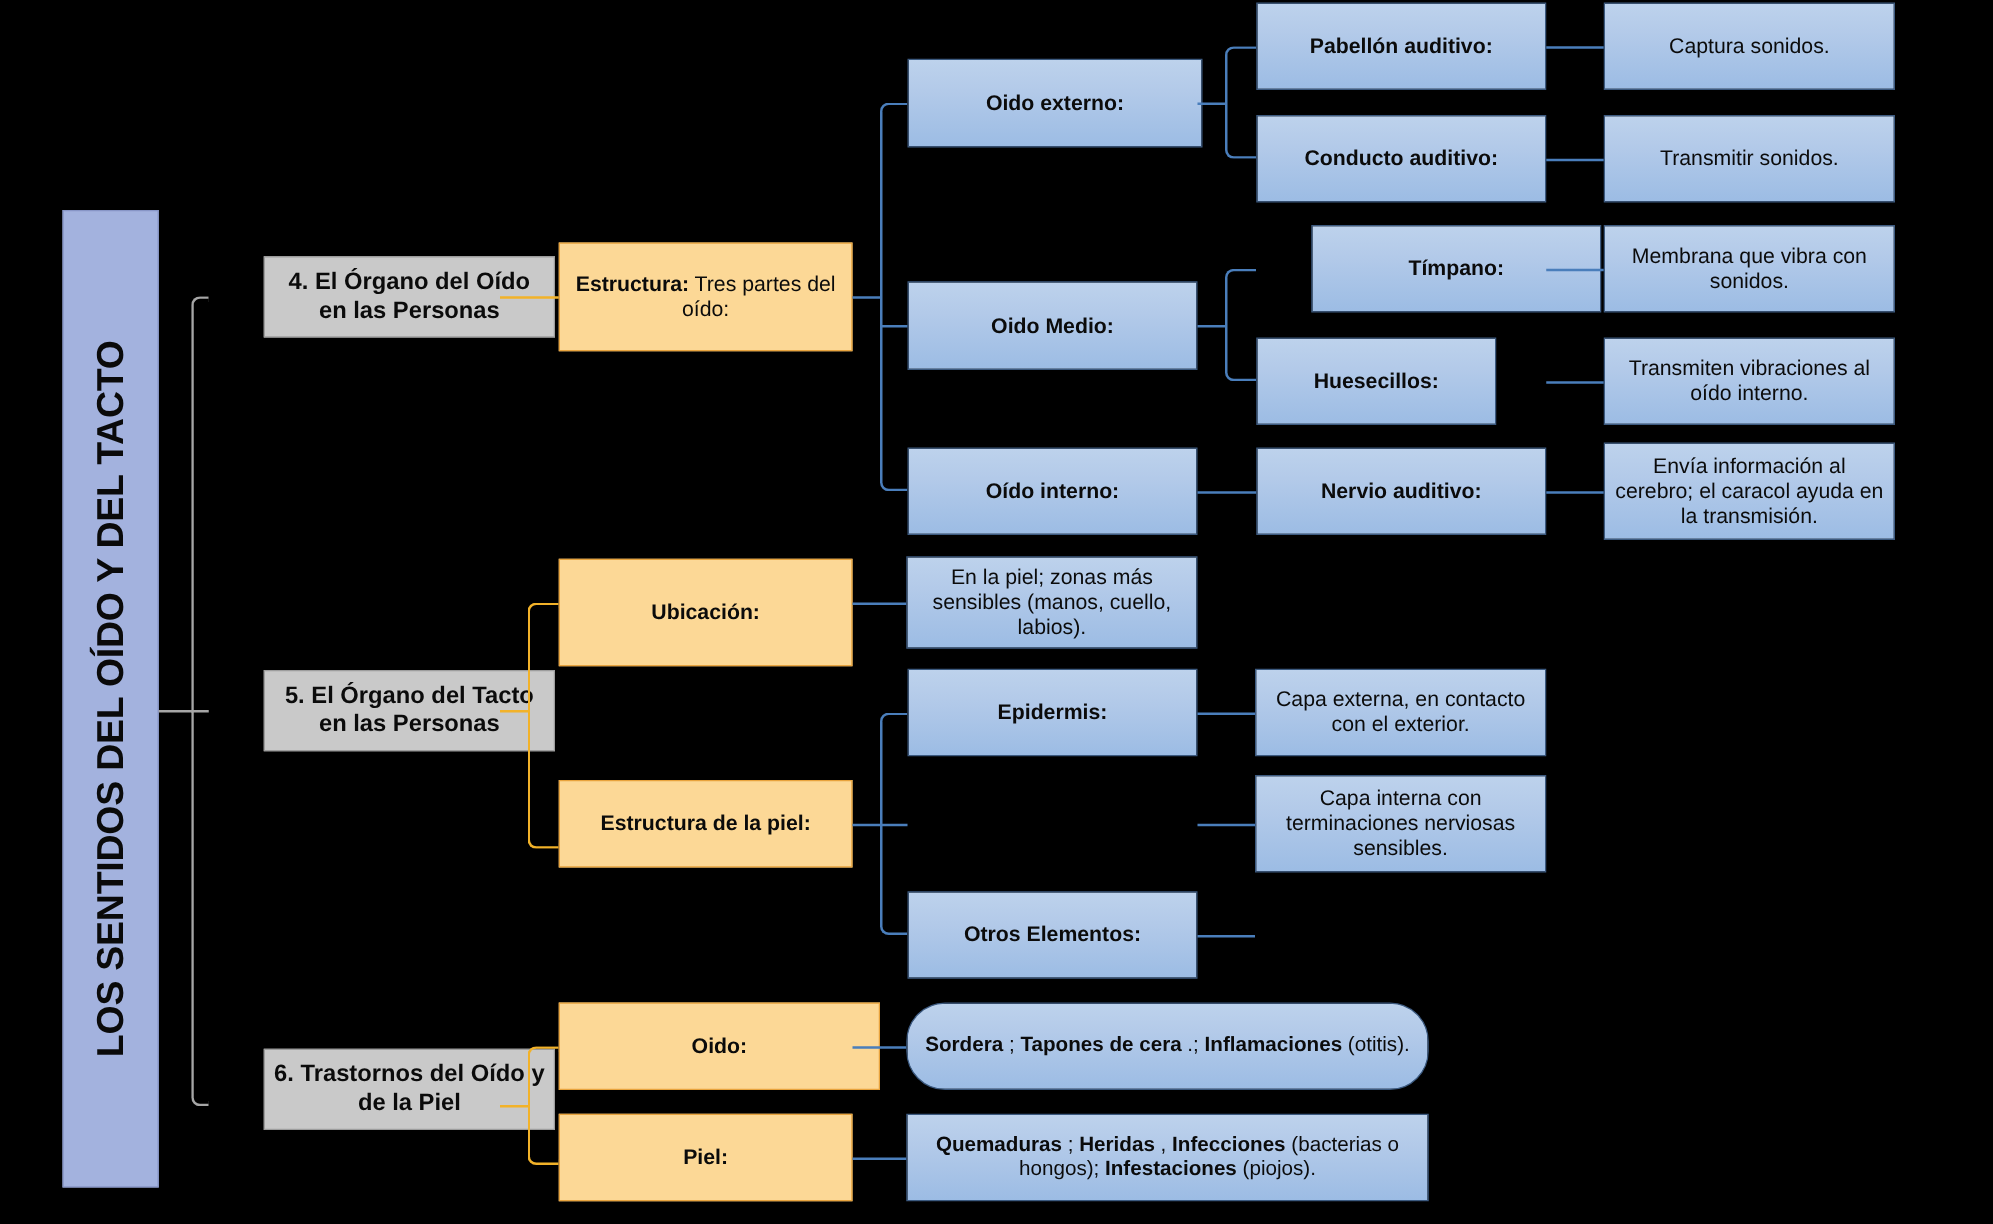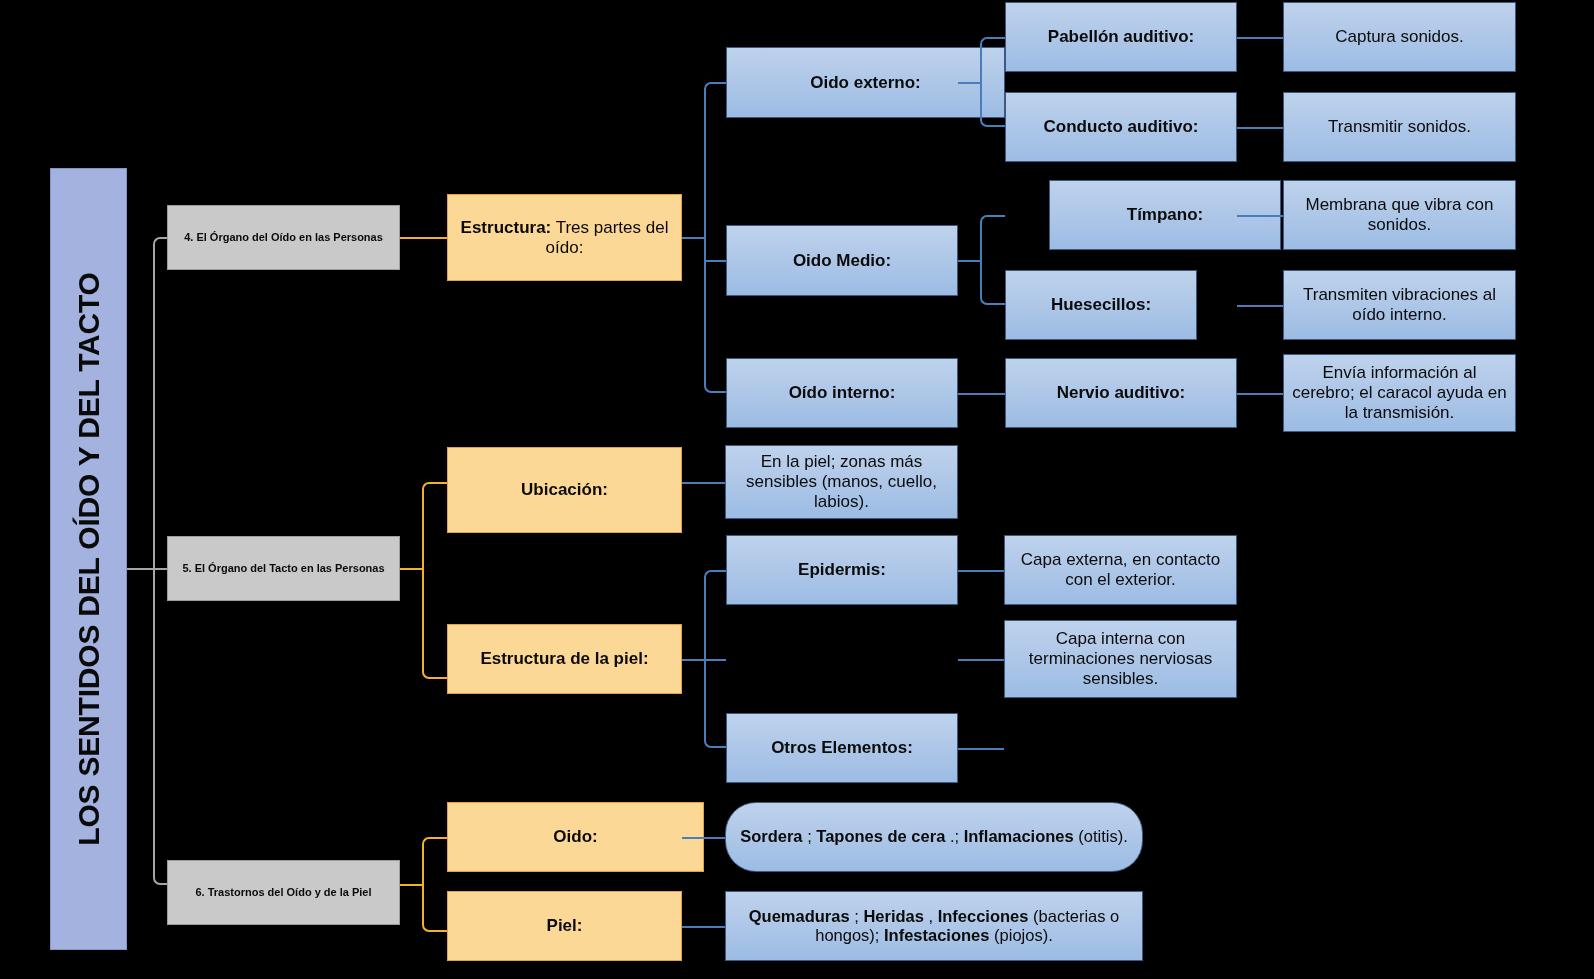--- a/index.html
+++ b/index.html
@@ -54,21 +54,22 @@
     color: #0B0B0B;
     line-height: 1.16;
     padding: 2px 6px;
   }
   .node .inner { width: 100%; }
 
   .node.gray {
     background: #C9C9C9;
     border: 1px solid #9D9D9D;
     font-weight: bold;
-    font-size: 11px;
+    font-size: 19px;
+    margin-left: 44px;
   }
   .node.orange {
     background: #FCD896;
     border: 1px solid #E8A33D;
     font-size: 17px;
   }
   .node.orange.bold { font-weight: bold; }
   .node.blue {
     background: linear-gradient(to bottom, #BDD2EC 0%, #B3CAE9 35%, #9CBCE4 100%);
     border: 1px solid #3C5A80;
@@ -132,21 +133,21 @@
   <div class="node orange" style="left:447px; top:194px; width:235px; height:87px;">
     <div class="inner">
       <b class="t">Estructura:</b><span class="n"> Tres partes del oído:</span>
     </div>
   </div>
 
   <div class="conn h-blue" style="left:682px; top:237px; width:23px;"></div>
   <div class="bracket blue left-tbl" style="left:704px; top:82px; width:22px; height:311px;"></div>
   <div class="conn h-blue" style="left:704px; top:260px; width:22px;"></div>
 
-  <div class="node blue bold" style="left:726px; top:47px; width:279px; height:71px;">
+  <div class="node blue bold" style="left:726px; top:47px; width:236px; height:71px;">
     <div class="inner">Oido externo:</div>
   </div>
   <div class="conn h-blue" style="left:958px; top:82px; width:23px;"></div>
   <div class="bracket blue left-tbl" style="left:980px; top:37px; width:25px; height:90px;"></div>
 
   <div class="node blue bold" style="left:1005px; top:2px; width:232px; height:70px;">
     <div class="inner">Pabellón auditivo:</div>
   </div>
   <div class="conn h-blue" style="left:1237px; top:37px; width:46px;"></div>
   <div class="node blue" style="left:1283px; top:2px; width:233px; height:70px;">
@@ -228,21 +229,21 @@
   <div class="conn h-blue" style="left:958px; top:659px; width:46px;"></div>
   <div class="node blue" style="left:1004px; top:620px; width:233px; height:78px;">
     <div class="inner">Capa interna con terminaciones nerviosas sensibles.</div>
   </div>
 
   <div class="node blue bold" style="left:726px; top:713px; width:232px; height:70px;">
     <div class="inner">Otros Elementos:</div>
   </div>
   <div class="conn h-blue" style="left:958px; top:748px; width:46px;"></div>
 
-  <div class="node gray" style="left:167px; top:860px; width:233px; height:65px;">
+  <div class="node gray" style="left:167px; top:839px; width:233px; height:65px;">
     <div class="inner">6. Trastornos  del Oído y de la Piel</div>
   </div>
 
   <div class="conn h-orange" style="left:400px; top:884px; width:23px;"></div>
   <div class="bracket orange left-tbl" style="left:422px; top:837px; width:25px; height:95px;"></div>
 
   <div class="node orange bold" style="left:447px; top:802px; width:257px; height:70px;">
     <div class="inner">Oido:</div>
   </div>
   <div class="conn h-blue" style="left:682px; top:837px; width:43px;"></div>

